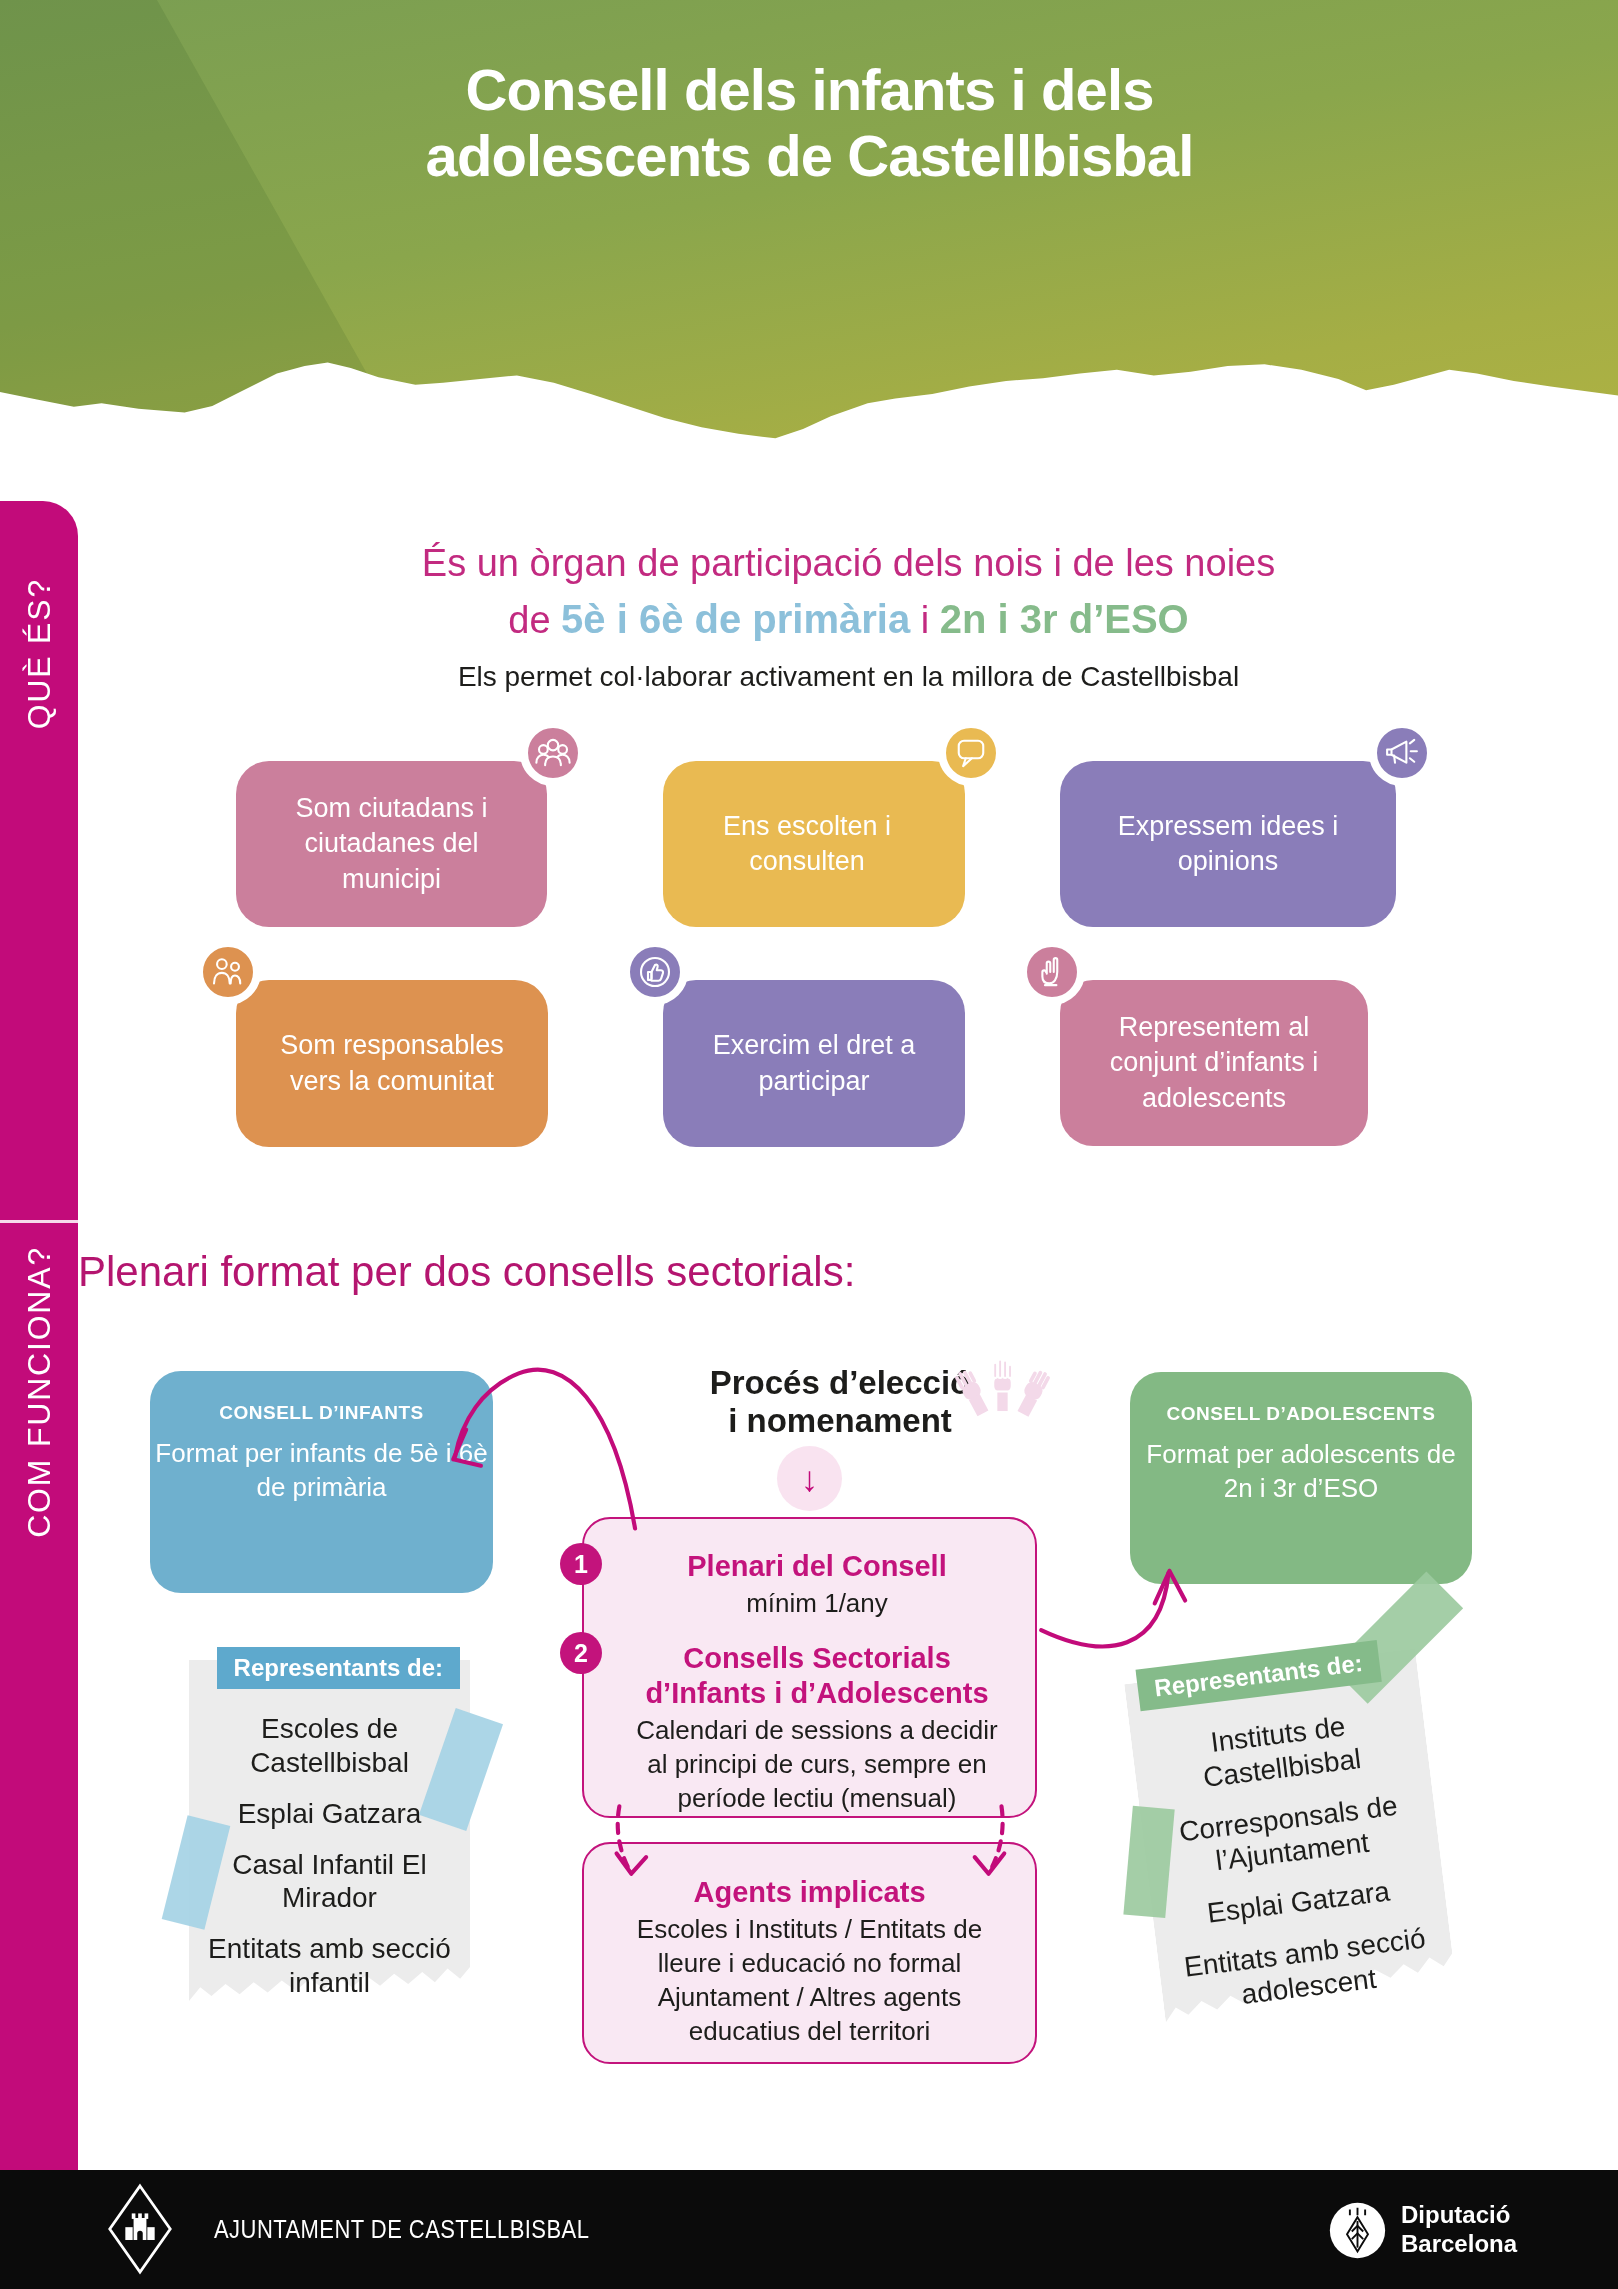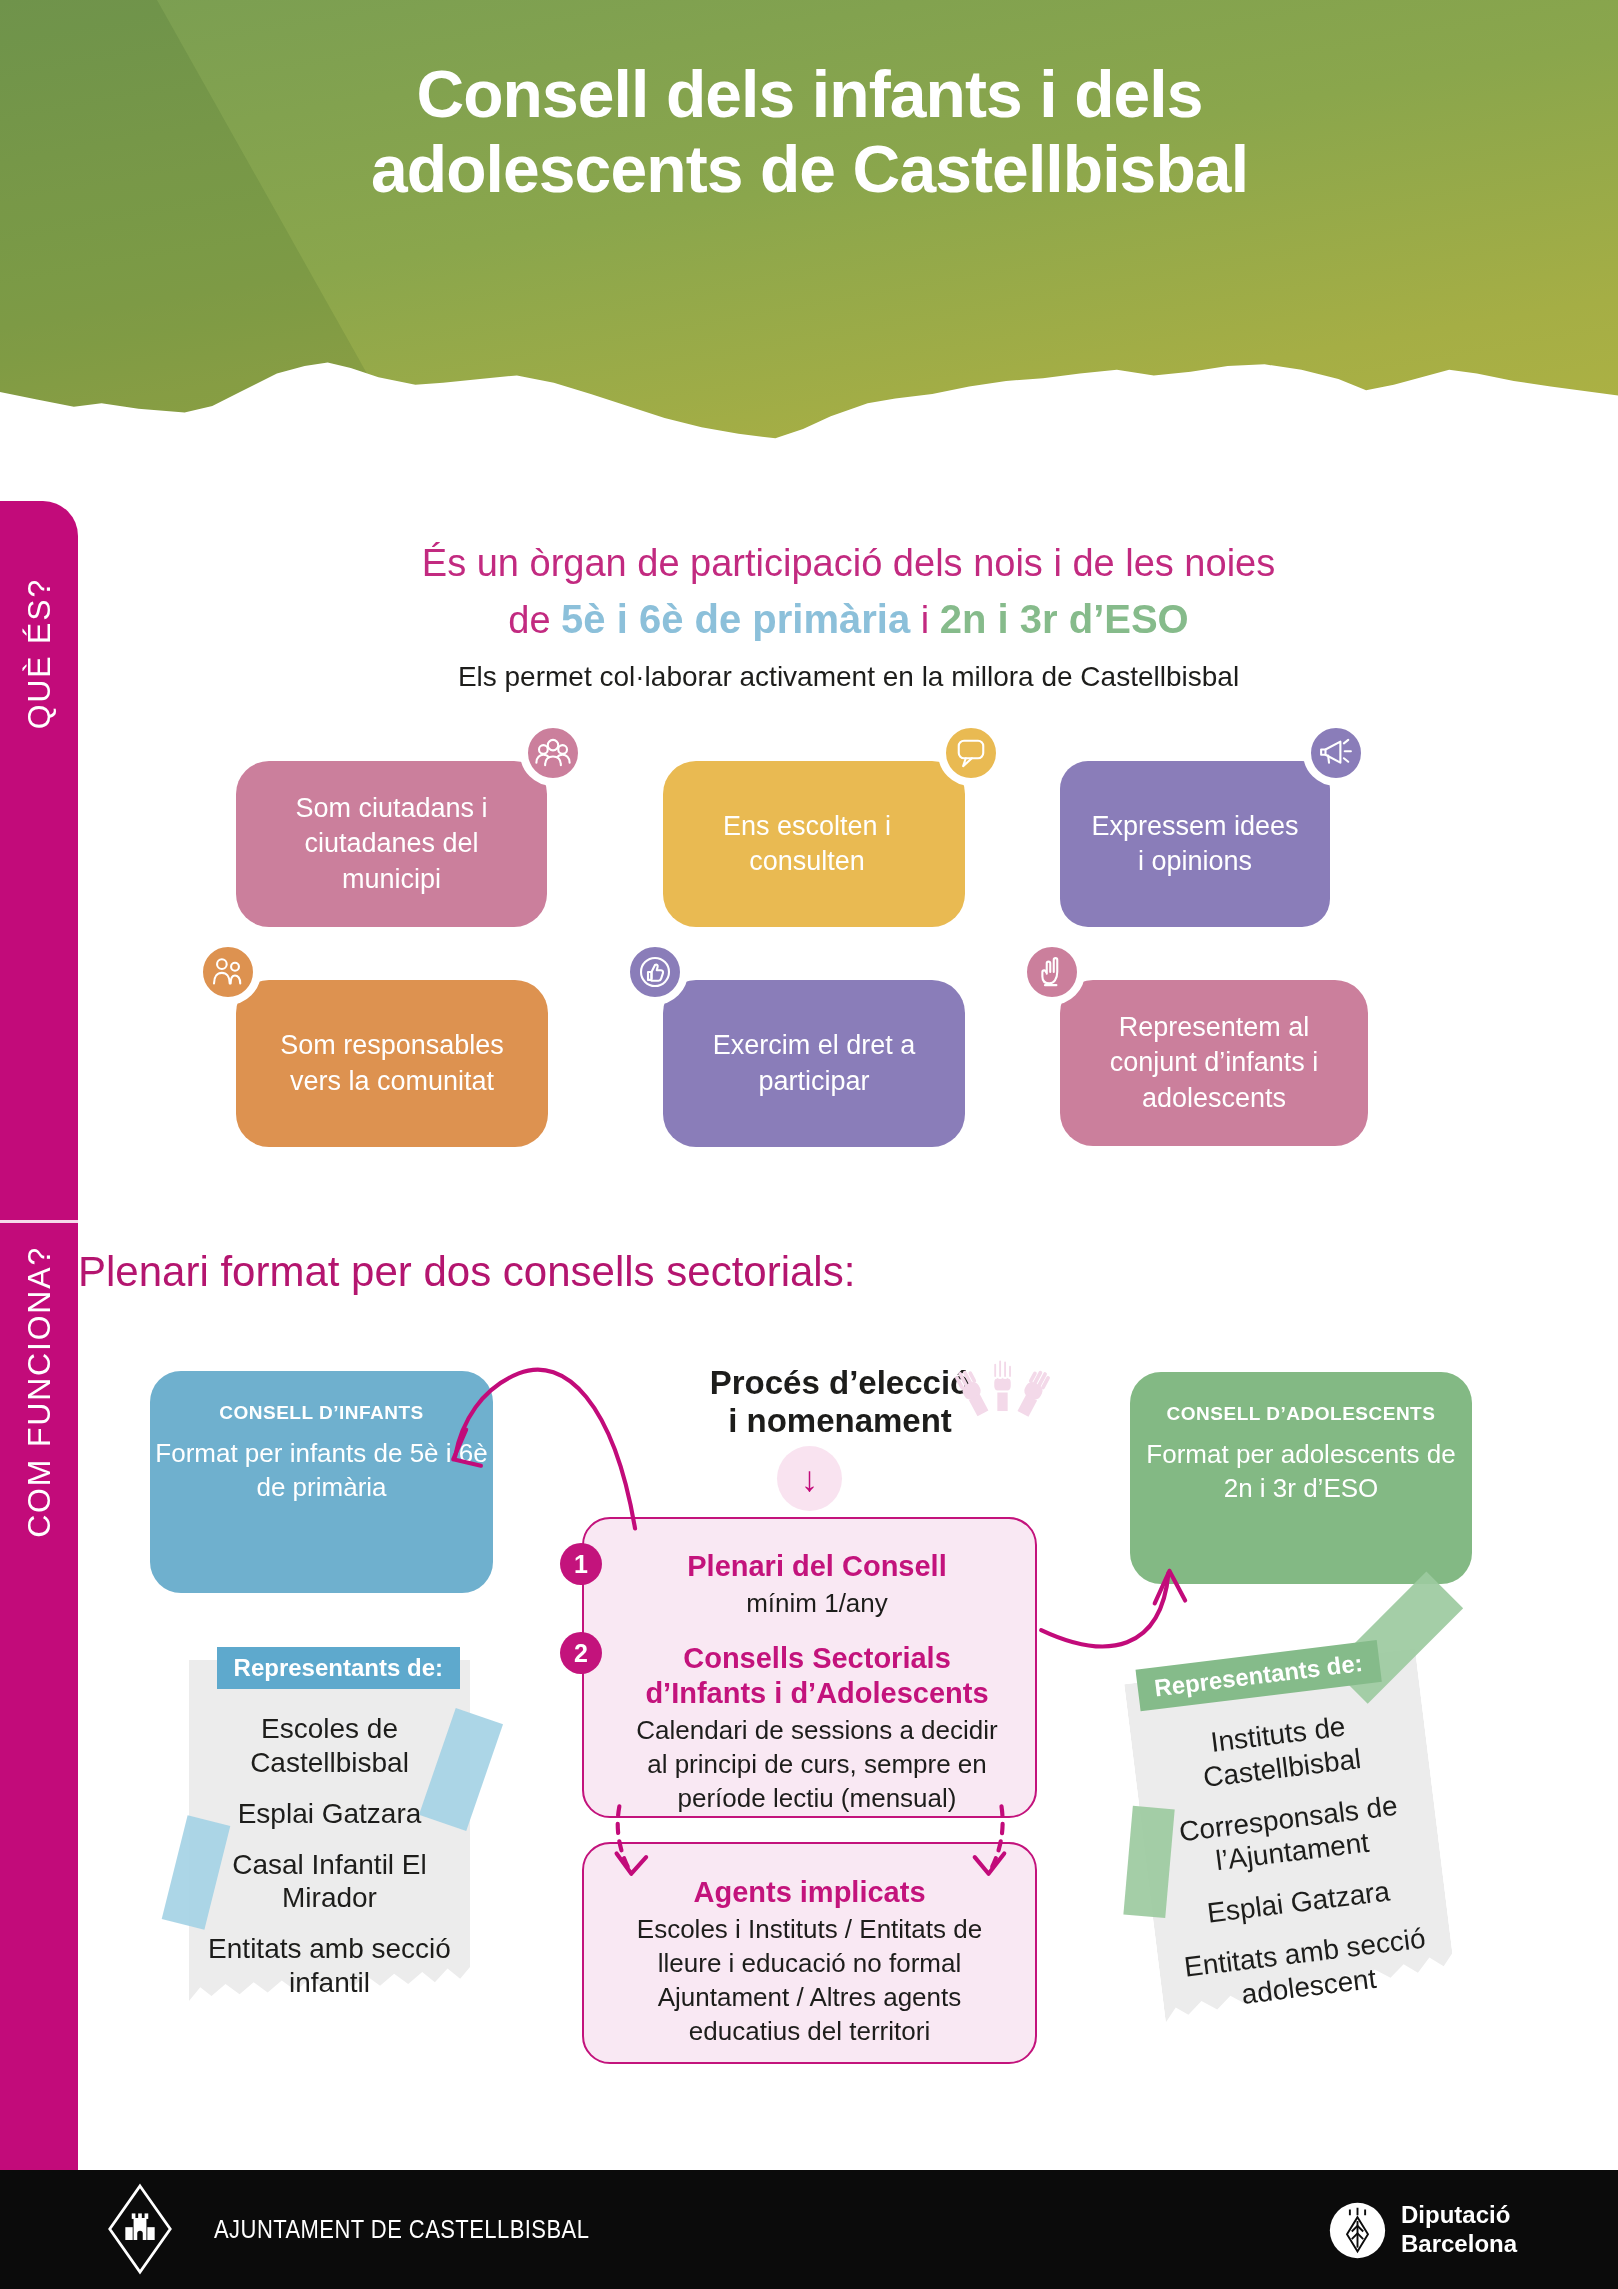--- a/index.html
+++ b/index.html
@@ -6,21 +6,21 @@
   body { background:#fff; font-family:"Liberation Sans","DejaVu Sans",sans-serif; }
   .page { position:relative; width:1619px; height:2290px; background:#fff; overflow:hidden; }
 
   
   .header { position:absolute; left:0; top:0; width:1619px; height:443px;
             background:linear-gradient(170deg,#7a9e52 0%,#8aa64c 45%,#a5ae45 80%,#aeb243 100%); }
   .header-facet { position:absolute; left:0; top:0; width:100%; height:100%;
             background:rgba(35,70,25,0.12);
             clip-path:polygon(0 0, 157px 0, 406px 100%, 0 100%); }
   .header-title { position:absolute; left:0; top:57px; width:100%; text-align:center;
-            color:#fff; font-weight:bold; font-size:66px; line-height:1.13; letter-spacing:-0.9px; }
+            color:#fff; font-weight:bold; font-size:58px; line-height:1.13; letter-spacing:-0.9px; }
   .torn-edge { position:absolute; left:0; bottom:0; width:1619px; height:88px; display:block; }
 
   
   .sidebar { position:absolute; left:0; top:501px; width:78px; height:1669px;
              background:#c20b7a; border-radius:0 35px 0 0; }
   .sidebar-divider { position:absolute; left:0; top:719px; width:78px; height:2.8px; background:rgba(255,255,255,0.85); }
   .sidebar-label { position:absolute; left:0; width:78px; display:flex; align-items:center; justify-content:center; }
   .sidebar-label span { writing-mode:vertical-rl; transform:rotate(180deg); white-space:nowrap;
              color:#fff; font-size:32px; letter-spacing:1.8px; }
   .sl-que { top:14px; height:277px; }
@@ -36,21 +36,21 @@
 
   
   .feature-box { position:absolute; border-radius:33px; display:flex; align-items:center; justify-content:center;
                  text-align:center; color:#fff; font-size:27px; line-height:1.3; padding:9.2px 26px; }
   .c-pink   { background:#cb7f9c; }
   .c-yellow { background:#e9ba52; }
   .c-purple { background:#8a7db9; }
   .c-orange { background:#dd9250; }
   .fb1 { left:236px; top:761px;  width:311px; height:166px; }
   .fb2 { left:663px; top:761px;  width:302px; height:166px;padding-left:12px; }
-  .fb3 { left:1060px; top:761px; width:270px; height:166px;border-radius:28px; }
+  .fb3 { left:1060px; top:761px; width:336px; height:166px; }
   .fb4 { left:236px; top:980px; width:312px; height:167px; }
   .fb5 { left:663px; top:980px; width:302px; height:167px; }
   .fb6 { left:1060px; top:980px; width:308px; height:166px; }
   .badge { position:absolute; width:66px; height:66px; border-radius:50%; border:8.3px solid #fff;
            display:flex; align-items:center; justify-content:center; }
   .badge svg { width:42px; height:42px; stroke:#fff; fill:none; stroke-width:2.4; stroke-linecap:round; stroke-linejoin:round; }
   .badge-tr { right:-39px; top:-41px; }
   .badge-tl { left:-41px;  top:-41px; }
 
   

